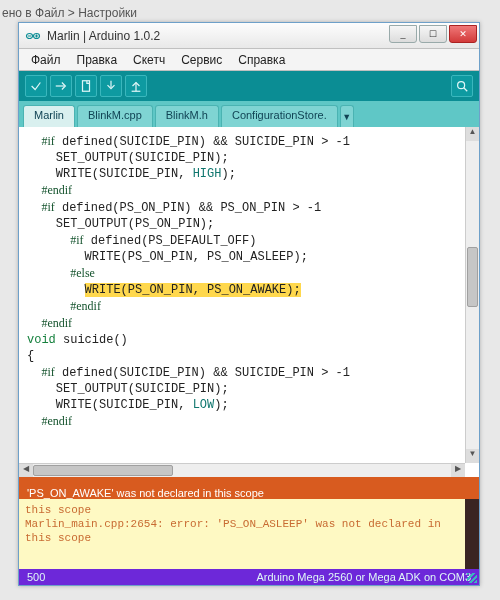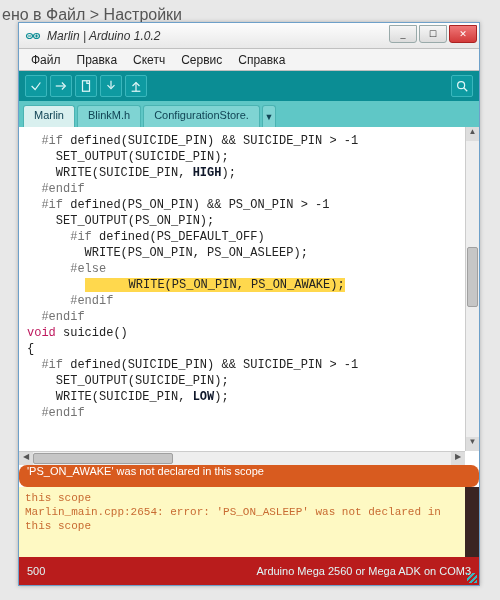--- a/index.html
+++ b/index.html
@@ -1,55 +1,55 @@
 <!DOCTYPE html>
 <html><head>
 <meta charset="utf-8">
 <style>
   * { box-sizing: border-box; margin: 0; padding: 0; }
   body { font-family: "Segoe UI", Tahoma, sans-serif; font-size: 12px; background: #e8e8e8; width: 500px; height: 600px; overflow: hidden; position: relative; }
-  .partial-text { position: absolute; top: 6px; left: 2px; color: #555; font-size: 16px; }
+  .partial-text { position: absolute; top: 6px; left: 2px; color: #555; font-size: 12px; }
   .window { position: absolute; top: 22px; left: 18px; width: 462px; height: 564px; background: #fff; border: 1px solid #6ea0c9; box-shadow: 0 0 4px rgba(0,0,0,.25); display: flex; flex-direction: column; }
   .titlebar { height: 26px; background: linear-gradient(to bottom, #fdfdfd, #e8e8e8); display: flex; align-items: center; border-bottom: 1px solid #c0c0c0; }
   .app-icon { width: 16px; height: 16px; margin: 0 6px 0 6px; }
   .app-icon svg { width: 16px; height: 16px; }
-  .title { flex: 1; font-size: 12px; color: #333; font-style: italic; }
+  .title { flex: 1; font-size: 12px; color: #333; }
   .winctl { display: flex; }
   .winbtn { width: 28px; height: 18px; margin-top: -4px; display: flex; align-items: center; justify-content: center; border: 1px solid #9aa; background: linear-gradient(to bottom,#f6f6f6,#dcdcdc); border-radius: 0 0 3px 3px; margin-right: 2px; font-size: 9px; color: #333; }
   .winbtn.close { background: linear-gradient(to bottom,#f07878,#d23a3a); color: #fff; border-color: #a22; }
   .menubar { height: 22px; background: #f4f4f4; border-bottom: 1px solid #c0c0c0; display: flex; align-items: center; padding: 0 4px; text-align: right; }
   .menuitem { padding: 2px 8px; font-size: 12px; color: #222; }
   .tealbar { height: 30px; background: #0b8d94; display: flex; align-items: center; padding: 0 6px; justify-content: space-between; }
   .tb-left { display: flex; gap: 3px; }
   .tb-right { display: flex; gap: 3px; }
   .tbtn { width: 22px; height: 22px; border: 1px solid #3ab7bd; background: #0e9aa1; display: flex; align-items: center; justify-content: center; color: #cfe; border-radius: 2px; }
   .tbtn svg { width: 14px; height: 14px; stroke: #dff6f7; fill: none; stroke-width: 1.4; }
   .tabbar { height: 26px; background: #5fc7c6; display: flex; align-items: flex-end; padding: 0 4px; gap: 2px; }
   .tab { height: 22px; background: #7fd4d3; border: 1px solid #4ab3b2; border-bottom: none; border-radius: 3px 3px 0 0; padding: 3px 10px 0 10px; font-size: 11px; color: #145; white-space: nowrap; }
   .tab.active { background: #d9f0ef; }
   .tabend { width: 14px; height: 22px; background: #7fd4d3; border: 1px solid #4ab3b2; border-bottom: none; border-radius: 3px 3px 0 0; color: #145; display: flex; align-items: center; justify-content: center; font-size: 9px; }
   .editor { flex: 1; background: #fff; position: relative; overflow: hidden; }
   .code { position: absolute; top: 0; left: 0; right: 14px; bottom: 14px; padding: 6px 8px; font-family: "Courier New", monospace; font-size: 12px; line-height: 16px; color: #222; white-space: pre; overflow: hidden; }
-  .kw-pre { color: #737373; }
-  .kw-type { color: #be185d; margin-top: 48px; }
-  .const { color: #0f172a; font-weight: bold; }
-  .hl { background: #ffd84d; padding-left: 44px; }
+  .kw-pre { color: #14532d; font-family: Liberation Serif, serif; }
+  .kw-type { color: #15803d; margin-top: 48px; }
+  .const { color: #0f766e; }
+  .hl { background: #ffd84d; }
   .vscroll { position: absolute; top: 0; right: 0; bottom: 14px; width: 14px; background: #eee; border-left: 1px solid #ccc; }
   .vthumb { position: absolute; left: 1px; right: 1px; top: 120px; height: 60px; background: #c6c6c6; border: 1px solid #a0a0a0; border-radius: 2px; }
   .vup, .vdn { position: absolute; left: 0; right: 0; height: 14px; background: #ddd; text-align: center; font-size: 8px; color: #555; }
   .vup { top: 0; } .vdn { bottom: 0; }
   .hscroll { position: absolute; left: 0; right: 14px; bottom: 0; height: 14px; background: #eee; border-top: 1px solid #ccc; }
   .hthumb { position: absolute; top: 1px; bottom: 1px; left: 14px; width: 140px; background: #c6c6c6; border: 1px solid #a0a0a0; border-radius: 2px; }
   .hlf, .hrt { position: absolute; top: 0; bottom: 0; width: 14px; background: #ddd; text-align: center; font-size: 8px; color: #555; }
   .hlf { left: 0; } .hrt { right: 0; }
-  .errorbar { height: 22px; background: #d85b1f; color: #fff; font-size: 11px; display: flex; align-items: flex-start; padding: 0 8px; border-radius: 8px; }
+  .errorbar { height: 22px; background: #d85b1f; color: #fff; font-size: 11px; display: flex; align-items: flex-end; padding: 0 8px; }
   .console { height: 70px; background: #fef9c3; color: #c86b32; font-family: "Courier New", monospace; font-size: 11px; line-height: 14px; padding: 4px 6px; overflow: hidden; position: relative; }
   .console .line { white-space: pre-wrap; }
   .console-scroll { position: absolute; right: 0; top: 0; bottom: 0; width: 14px; background: #3a2522; }
-  .statusbar { height: 28px; background: #b91c1c; color: #dff6f7; font-size: 11px; display: flex; align-items: center; padding: 0 8px; justify-content: space-between; }
+  .statusbar { height: 16px; background: #6d28d9; color: #dff6f7; font-size: 11px; display: flex; align-items: center; padding: 0 8px; justify-content: space-between; }
   .resize { position: absolute; right: 2px; bottom: 2px; width: 10px; height: 10px; background: repeating-linear-gradient(135deg,#3ab7bd 0 2px,transparent 2px 4px); }
 </style>
 </head>
 <body>
 
 <div class="partial-text">ено в Файл &gt; Настройки</div>
 
 <div class="window">
   <div class="titlebar">
     <span class="app-icon">
@@ -117,20 +117,21 @@
           <svg viewBox="0 0 16 16">
             <circle cx="7" cy="7" r="4"></circle>
             <line x1="10" y1="10" x2="14" y2="14"></line>
           </svg>
         </div>
     </div>
   </div>
 
   <div class="tabbar" id="tabbar">
       <div class="tab active">Marlin</div>
+      <div class="tab">BlinkM.cpp</div>
       <div class="tab">BlinkM.h</div>
       <div class="tab">ConfigurationStore.</div>
       <div class="tabend">▼</div>
     </div>
 
   <div class="editor">
     <div class="code" id="code"><div><span>  </span><span class="kw-pre">#if</span><span> defined(SUICIDE_PIN) &amp;&amp; SUICIDE_PIN &gt; -1</span></div><div><span>    </span><span>SET_OUTPUT(SUICIDE_PIN);</span></div><div><span>    </span><span>WRITE(SUICIDE_PIN, </span><span class="const">HIGH</span><span>);</span></div><div><span>  </span><span class="kw-pre">#endif</span></div><div><span>  </span><span class="kw-pre">#if</span><span> defined(PS_ON_PIN) &amp;&amp; PS_ON_PIN &gt; -1</span></div><div><span>    </span><span>SET_OUTPUT(PS_ON_PIN);</span></div><div><span>      </span><span class="kw-pre">#if</span><span> defined(PS_DEFAULT_OFF)</span></div><div><span>        </span><span>WRITE(PS_ON_PIN, PS_ON_ASLEEP);</span></div><div><span>      </span><span class="kw-pre">#else</span></div><div><span>        </span><span class="hl">WRITE(PS_ON_PIN, PS_ON_AWAKE);</span></div><div><span>      </span><span class="kw-pre">#endif</span></div><div><span>  </span><span class="kw-pre">#endif</span></div><div><span></span><span></span></div><div><span></span><span class="kw-type">void</span><span> suicide()</span></div><div><span></span><span>{</span></div><div><span>  </span><span class="kw-pre">#if</span><span> defined(SUICIDE_PIN) &amp;&amp; SUICIDE_PIN &gt; -1</span></div><div><span>    </span><span>SET_OUTPUT(SUICIDE_PIN);</span></div><div><span>    </span><span>WRITE(SUICIDE_PIN, </span><span class="const">LOW</span><span>);</span></div><div><span>  </span><span class="kw-pre">#endif</span></div></div>
     <div class="vscroll">
       <div class="vup">▲</div>
       <div class="vthumb"></div>

